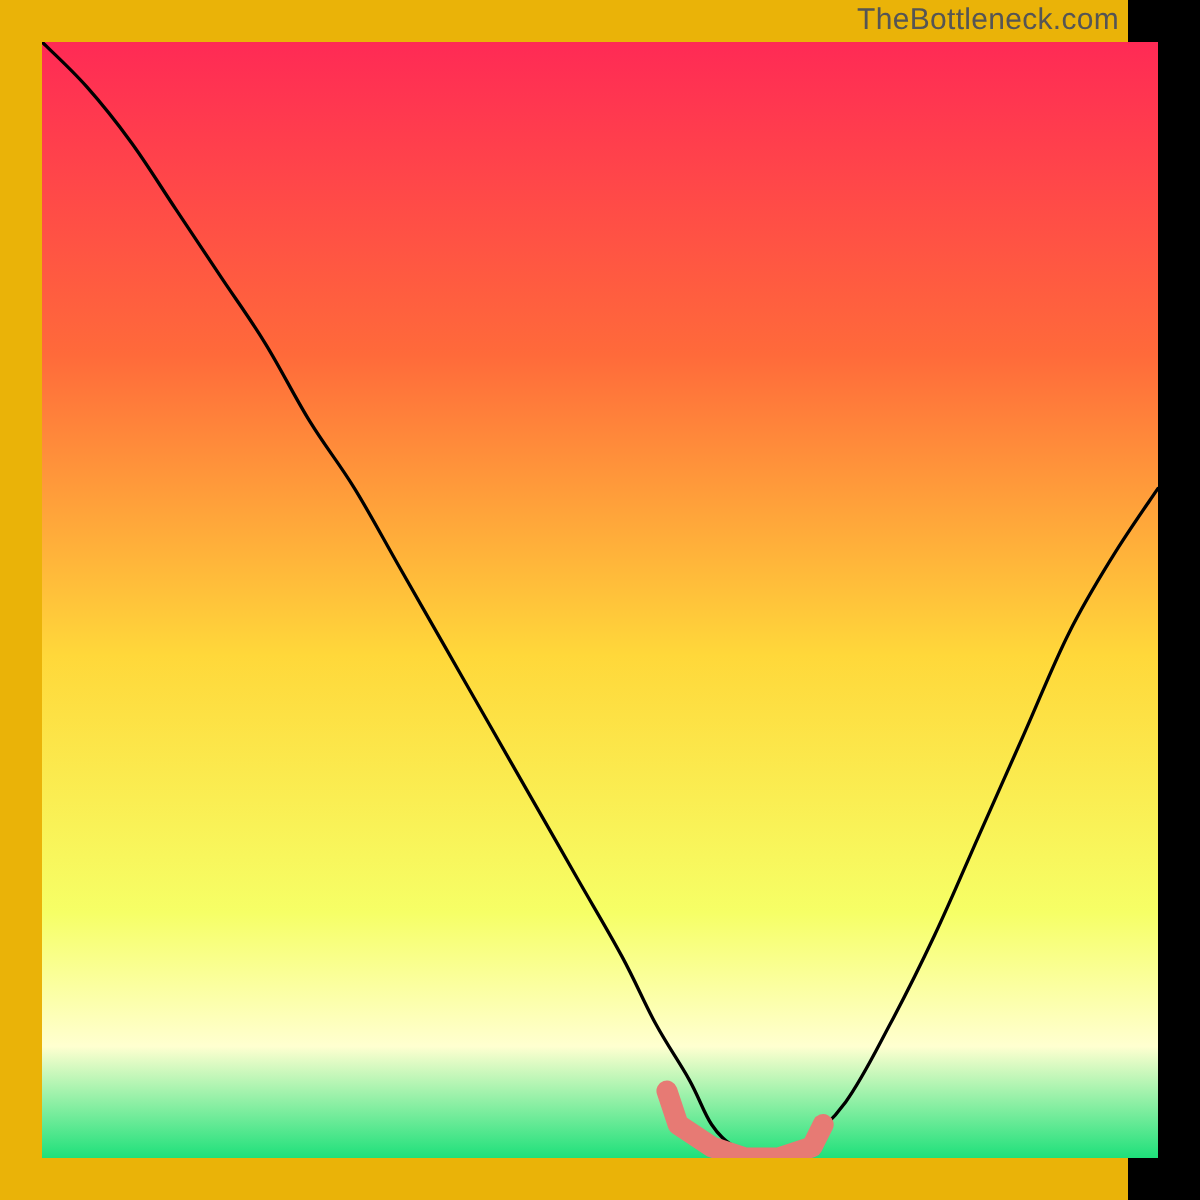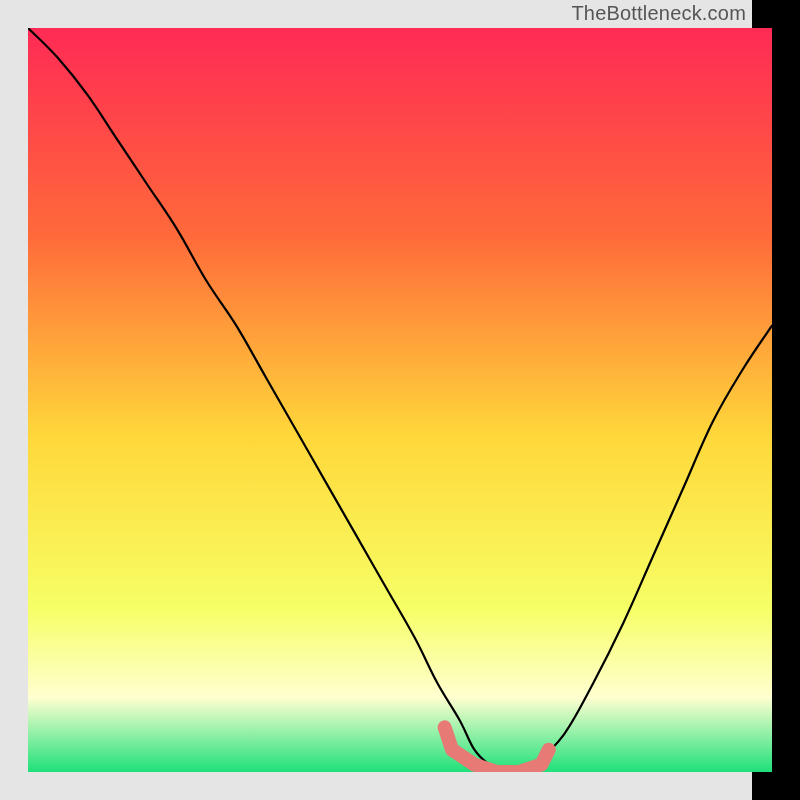--- a/index.html
+++ b/index.html
@@ -1,21 +1,21 @@
 <!DOCTYPE html>
 <html><head>
 <meta charset="utf-8">
 <style>
   * { margin: 0; padding: 0; box-sizing: border-box; }
   html, body { width: 800px; height: 800px; overflow: hidden; background: #000; }
   .frame {
     position: relative;
     width: 752px;
     height: 800px;
-    background: #e5e5e5;
+    background: #eab308;
   }
   .watermark {
     position: absolute;
     top: 2px;
     right: 6px;
     font-family: Arial, Helvetica, sans-serif;
     font-size: 20px;
     font-weight: 500;
     color: #555;
     letter-spacing: 0.2px;

